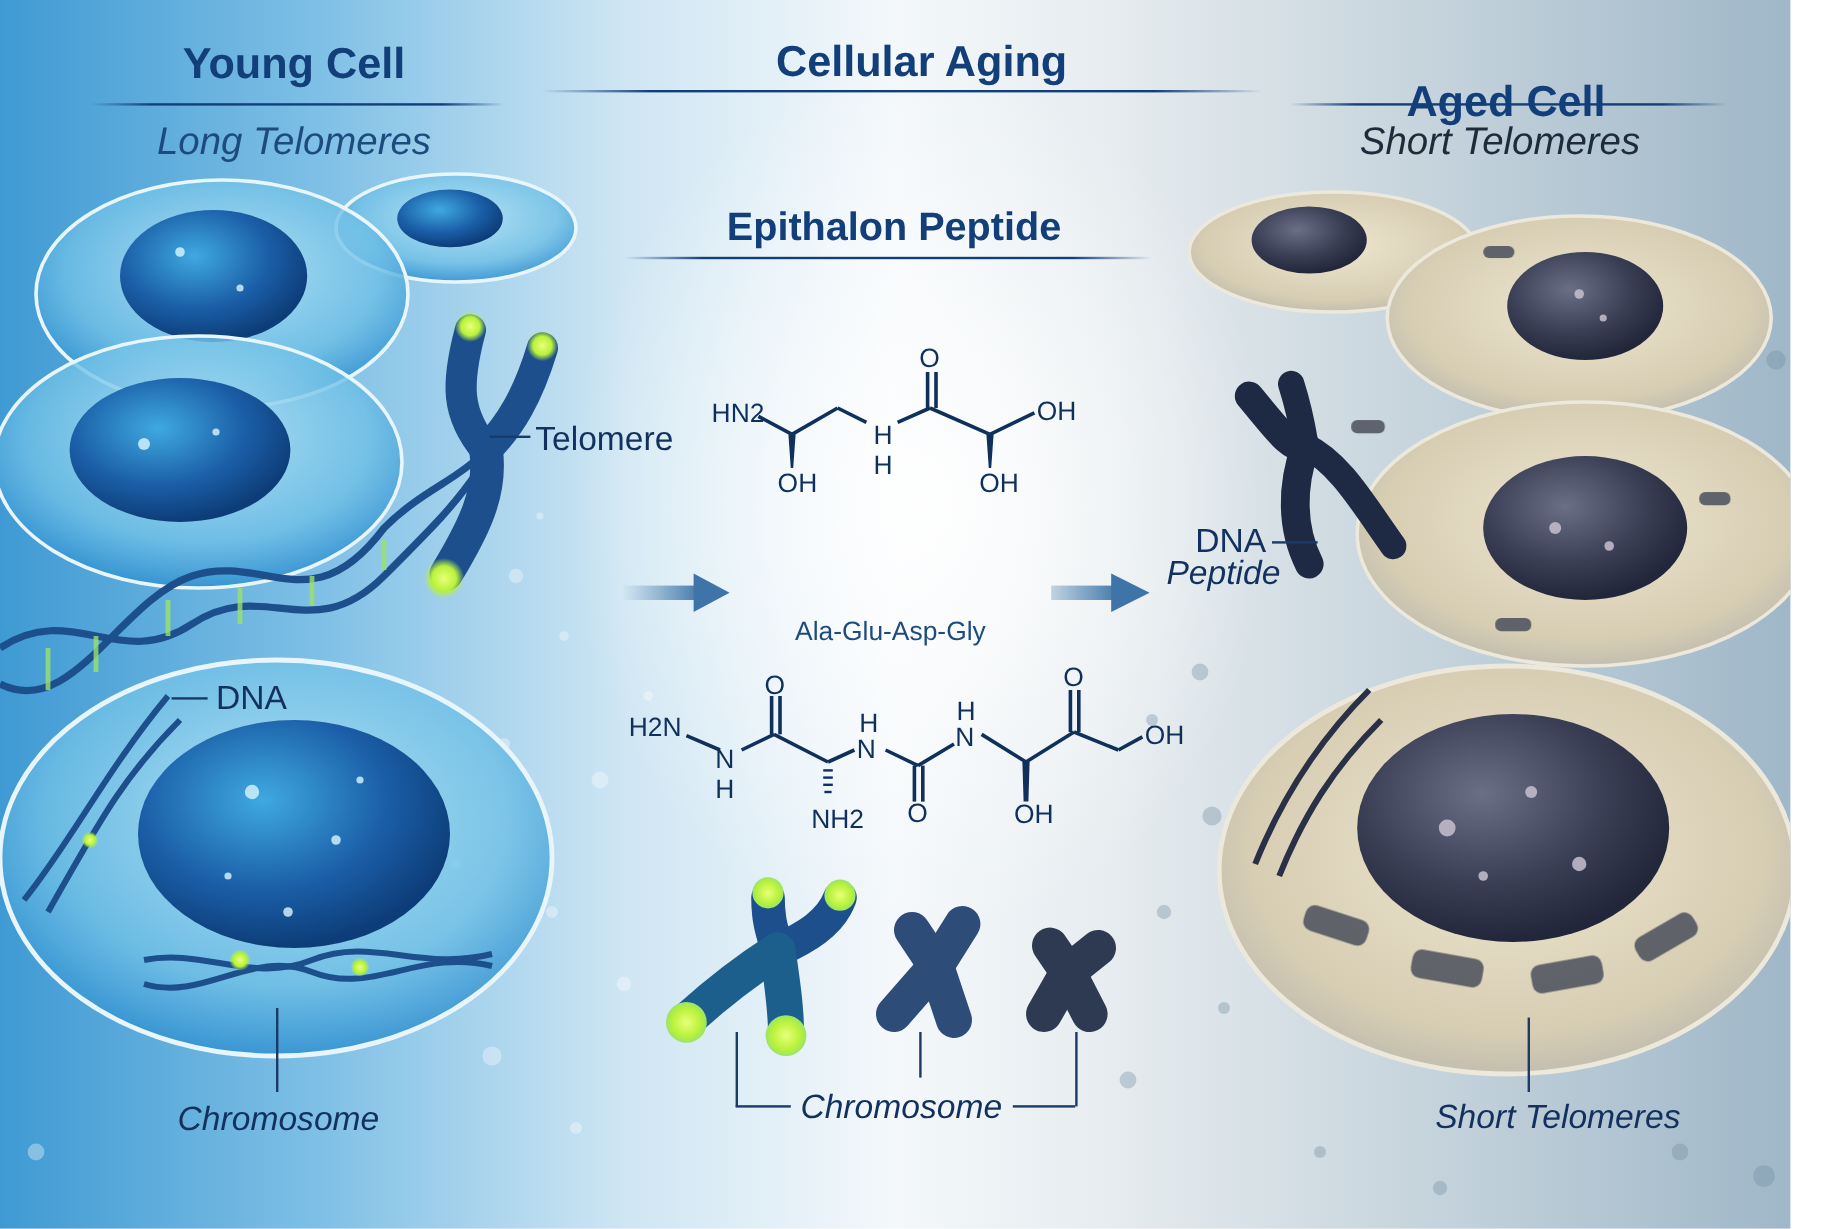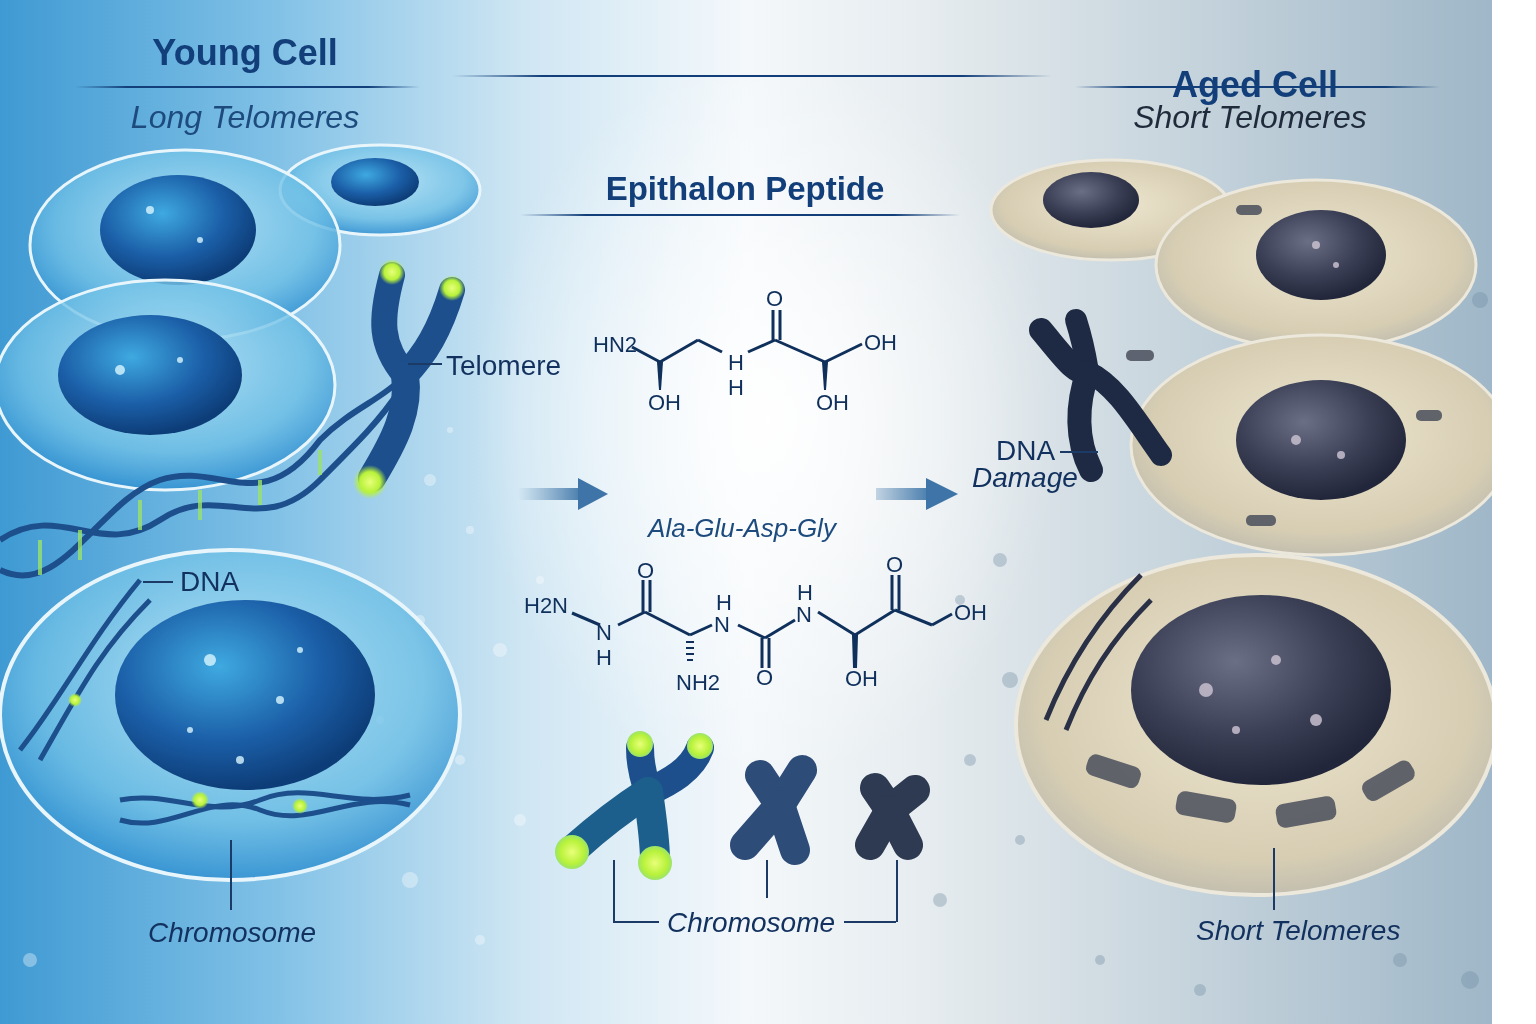--- a/index.html
+++ b/index.html
@@ -19,21 +19,21 @@
   .label.it { font-style:italic; }
   .leader { background:#1b3b66; }
   svg { position:absolute; overflow:visible; }
   .chem text { font-family:"Liberation Sans", sans-serif; fill:#10305c; font-size:22px; }
   .aedg {
     left:608px; top:446px; width:266px; height:60px;
     background:linear-gradient(180deg,#1f8a57,#0f6b3d);
     border:4px solid #7ed957; border-radius:5px; box-shadow:0 0 0 2px #2f6d3b, 0 3px 8px rgba(0,0,0,0.3);
     color:#fff; font-weight:bold; font-size:46px; letter-spacing:6px; text-align:center; line-height:58px;
   }
-  .aedg-sub { color:#1d4b7e; font-style:italic; font-size:26px; }
+  .aedg-sub { color:#1d4b7e; font-size:22px; }
 </style>
 </head>
 <body>
 
 <div id="stage">
 
   <svg width="1536" height="1024" style="left:0;top:0">
     <g fill="#ffffff" opacity="0.35">
       <circle cx="430" cy="480" r="6"></circle>
         <circle cx="470" cy="530" r="4"></circle>
@@ -61,20 +61,21 @@
       <circle cx="1200" cy="990" r="6"></circle>
         <circle cx="1100" cy="960" r="5"></circle>
         <circle cx="1400" cy="960" r="7"></circle>
     </g>
   </svg>
 
   <div class="abs heading" style="left:110px;top:32px;width:270px;">Young Cell</div>
   <div class="abs rule" style="left:75px;top:86px;width:345px;"></div>
   <div class="abs sub" style="left:110px;top:99px;width:270px;">Long Telomeres</div>
 
+  <div class="abs heading" style="left:568px;top:30px;width:400px;">Cellular Aging</div>
   <div class="abs rule" style="left:452px;top:75px;width:600px;"></div>
 
   <div class="abs heading" style="left:1150px;top:32px;width:210px;margin-top:32px;">Aged Cell</div>
   <div class="abs rule" style="left:1075px;top:86px;width:365px;"></div>
   <div class="abs sub dark" style="left:1120px;top:99px;width:260px;">Short Telomeres</div>
 
   <div class="abs heading" style="left:570px;top:170px;width:350px;font-size:33px;text-align:center;">Epithalon Peptide</div>
   <div class="abs rule" style="left:520px;top:214px;width:440px;"></div>
 
   <svg width="560" height="1024" style="left:0;top:0">
@@ -207,21 +208,21 @@
     </g>
 
     <g stroke="#2a3045" stroke-width="5" fill="none">
       <path d="M70,720 C90,670 120,620 165,575"></path>
       <path d="M90,730 C110,680 135,640 175,600"></path>
     </g>
   </svg>
 
   <div class="abs label" style="left:996px;top:435px;">DNA</div>
   <div class="abs leader" style="left:1060px;top:451px;width:38px;height:1.5px;"></div>
-  <div class="abs label it" style="left:972px;top:462px;">Damage</div>
+  <div class="abs label it" style="left:972px;top:462px;">Peptide</div>
   <div class="abs leader" style="left:1273px;top:848px;width:1.5px;height:62px;"></div>
   <div class="abs label it" style="left:1196px;top:915px;">Short Telomeres</div>
 
   <svg class="chem" width="360" height="160" style="left:560px;top:270px">
     <g stroke="#10305c" stroke-width="3" fill="none">
       <line x1="72" y1="77" x2="100" y2="92"></line>
       <line x1="100" y1="92" x2="138" y2="70"></line>
       <line x1="138" y1="70" x2="162" y2="82"></line>
       <line x1="188" y1="82" x2="215" y2="70"></line>
       <line x1="213" y1="40" x2="213" y2="70"></line>

